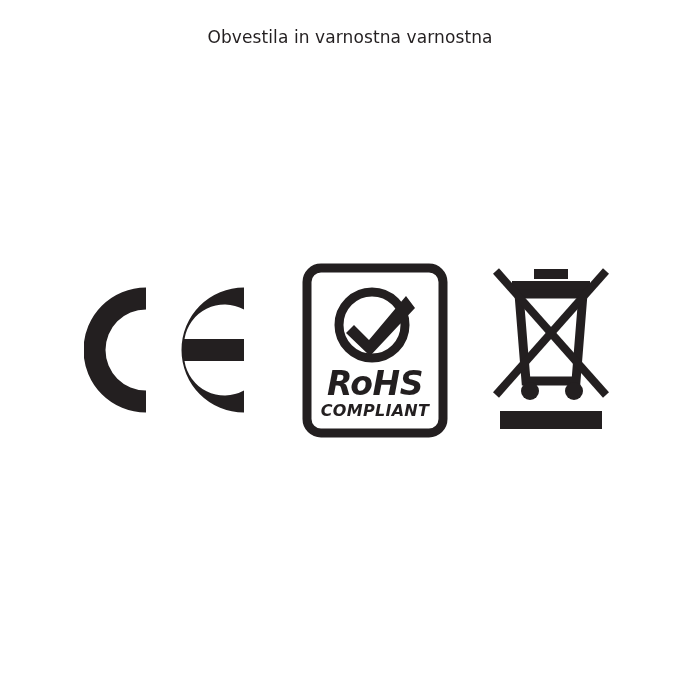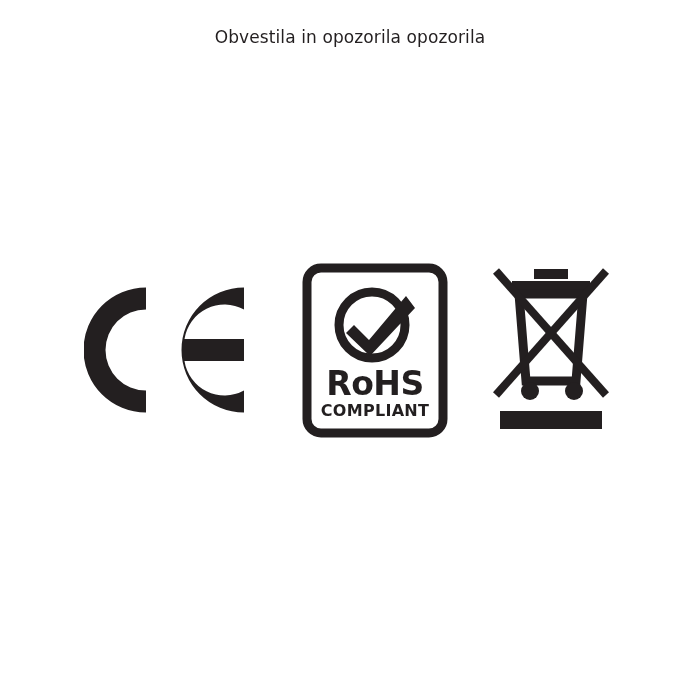--- a/index.html
+++ b/index.html
@@ -33,29 +33,30 @@
     left: 0;
     width: 700px;
     height: 190px;
     display: flex;
     align-items: center;
     justify-content: center;
     gap: 38px;
   }
   .mark {
     display: block;
+    font-style: italic;
   }
   .mark-ce { width: 180px; height: 150px; }
   .mark-rohs { width: 146px; height: 175px; }
   .mark-weee { width: 130px; height: 175px; }
 </style>
 </head>
 <body>
 
-<div class="page-title">Obvestila in opozorila opozorila</div>
+<div class="page-title">Obvestila in varnostna varnostna</div>
 
 <div class="marks-row">
 
   <div class="mark mark-ce">
     <svg viewBox="0 0 180 150" width="180" height="150" aria-hidden="true">
 
       <path fill="#231f20" d="M62 12.5
         A 62.5 62.5 0 1 0 62 137.5
         L 62 115.5
         A 40.5 40.5 0 1 1 62 34.5

